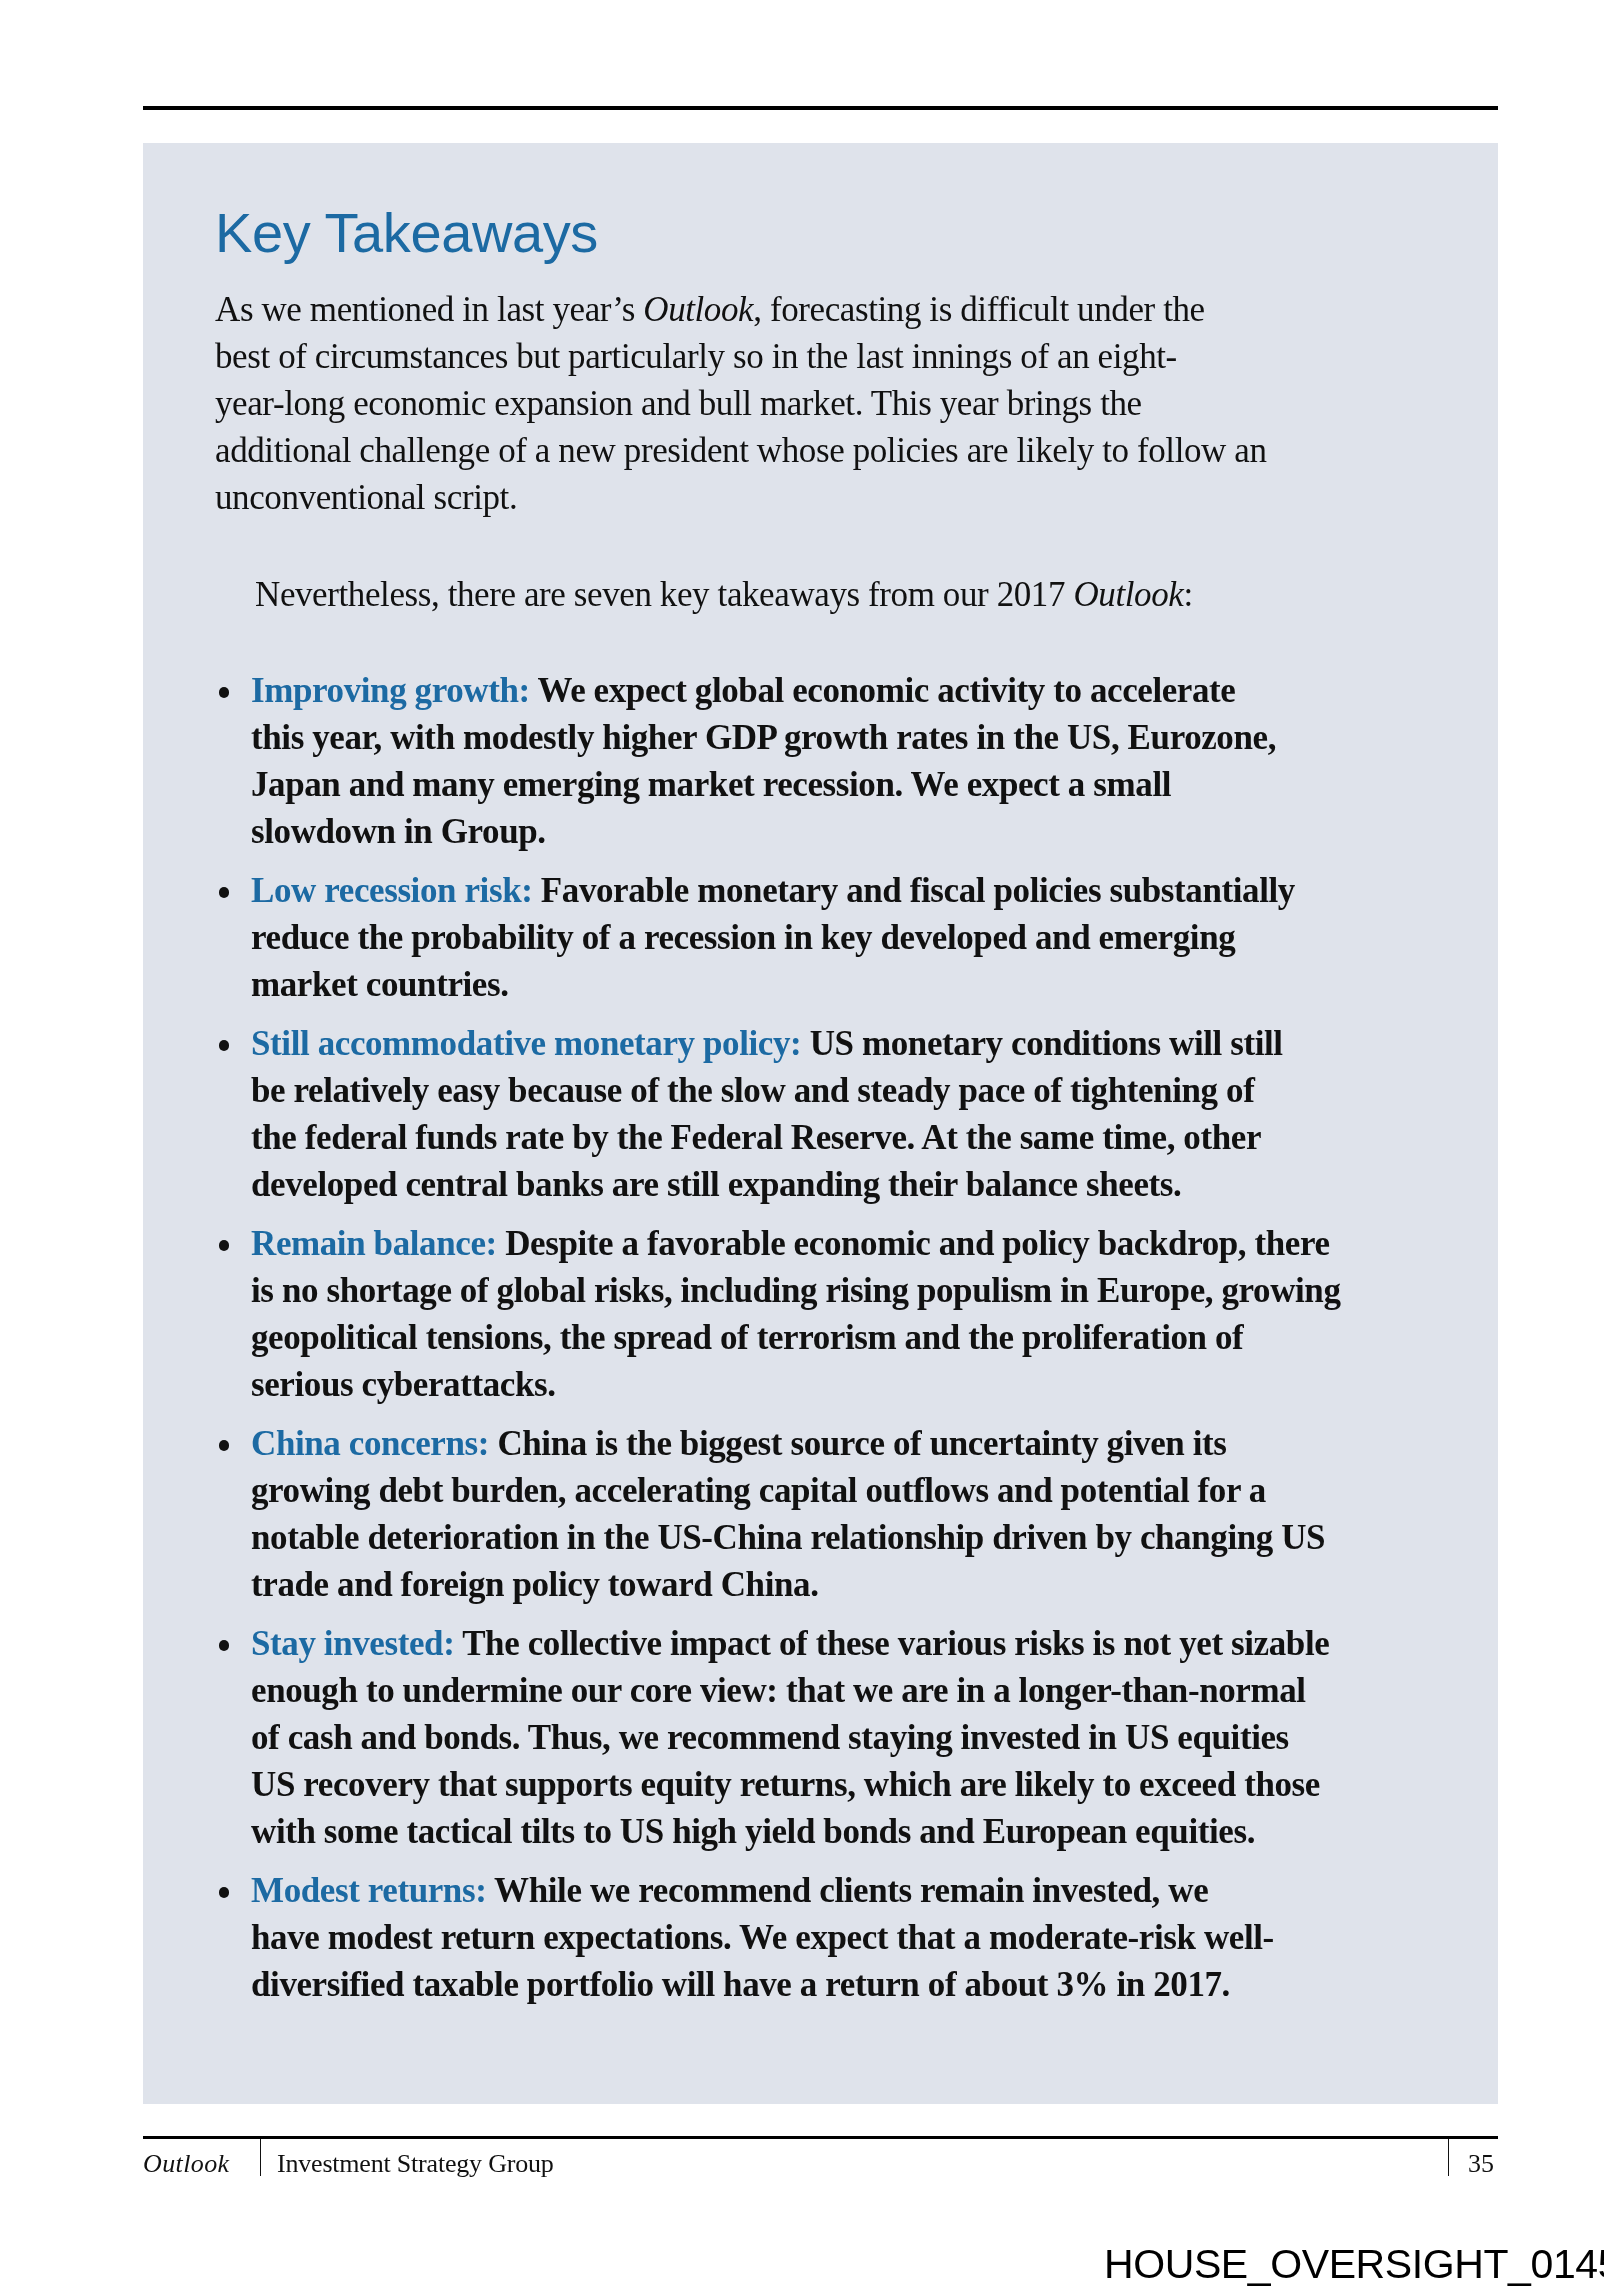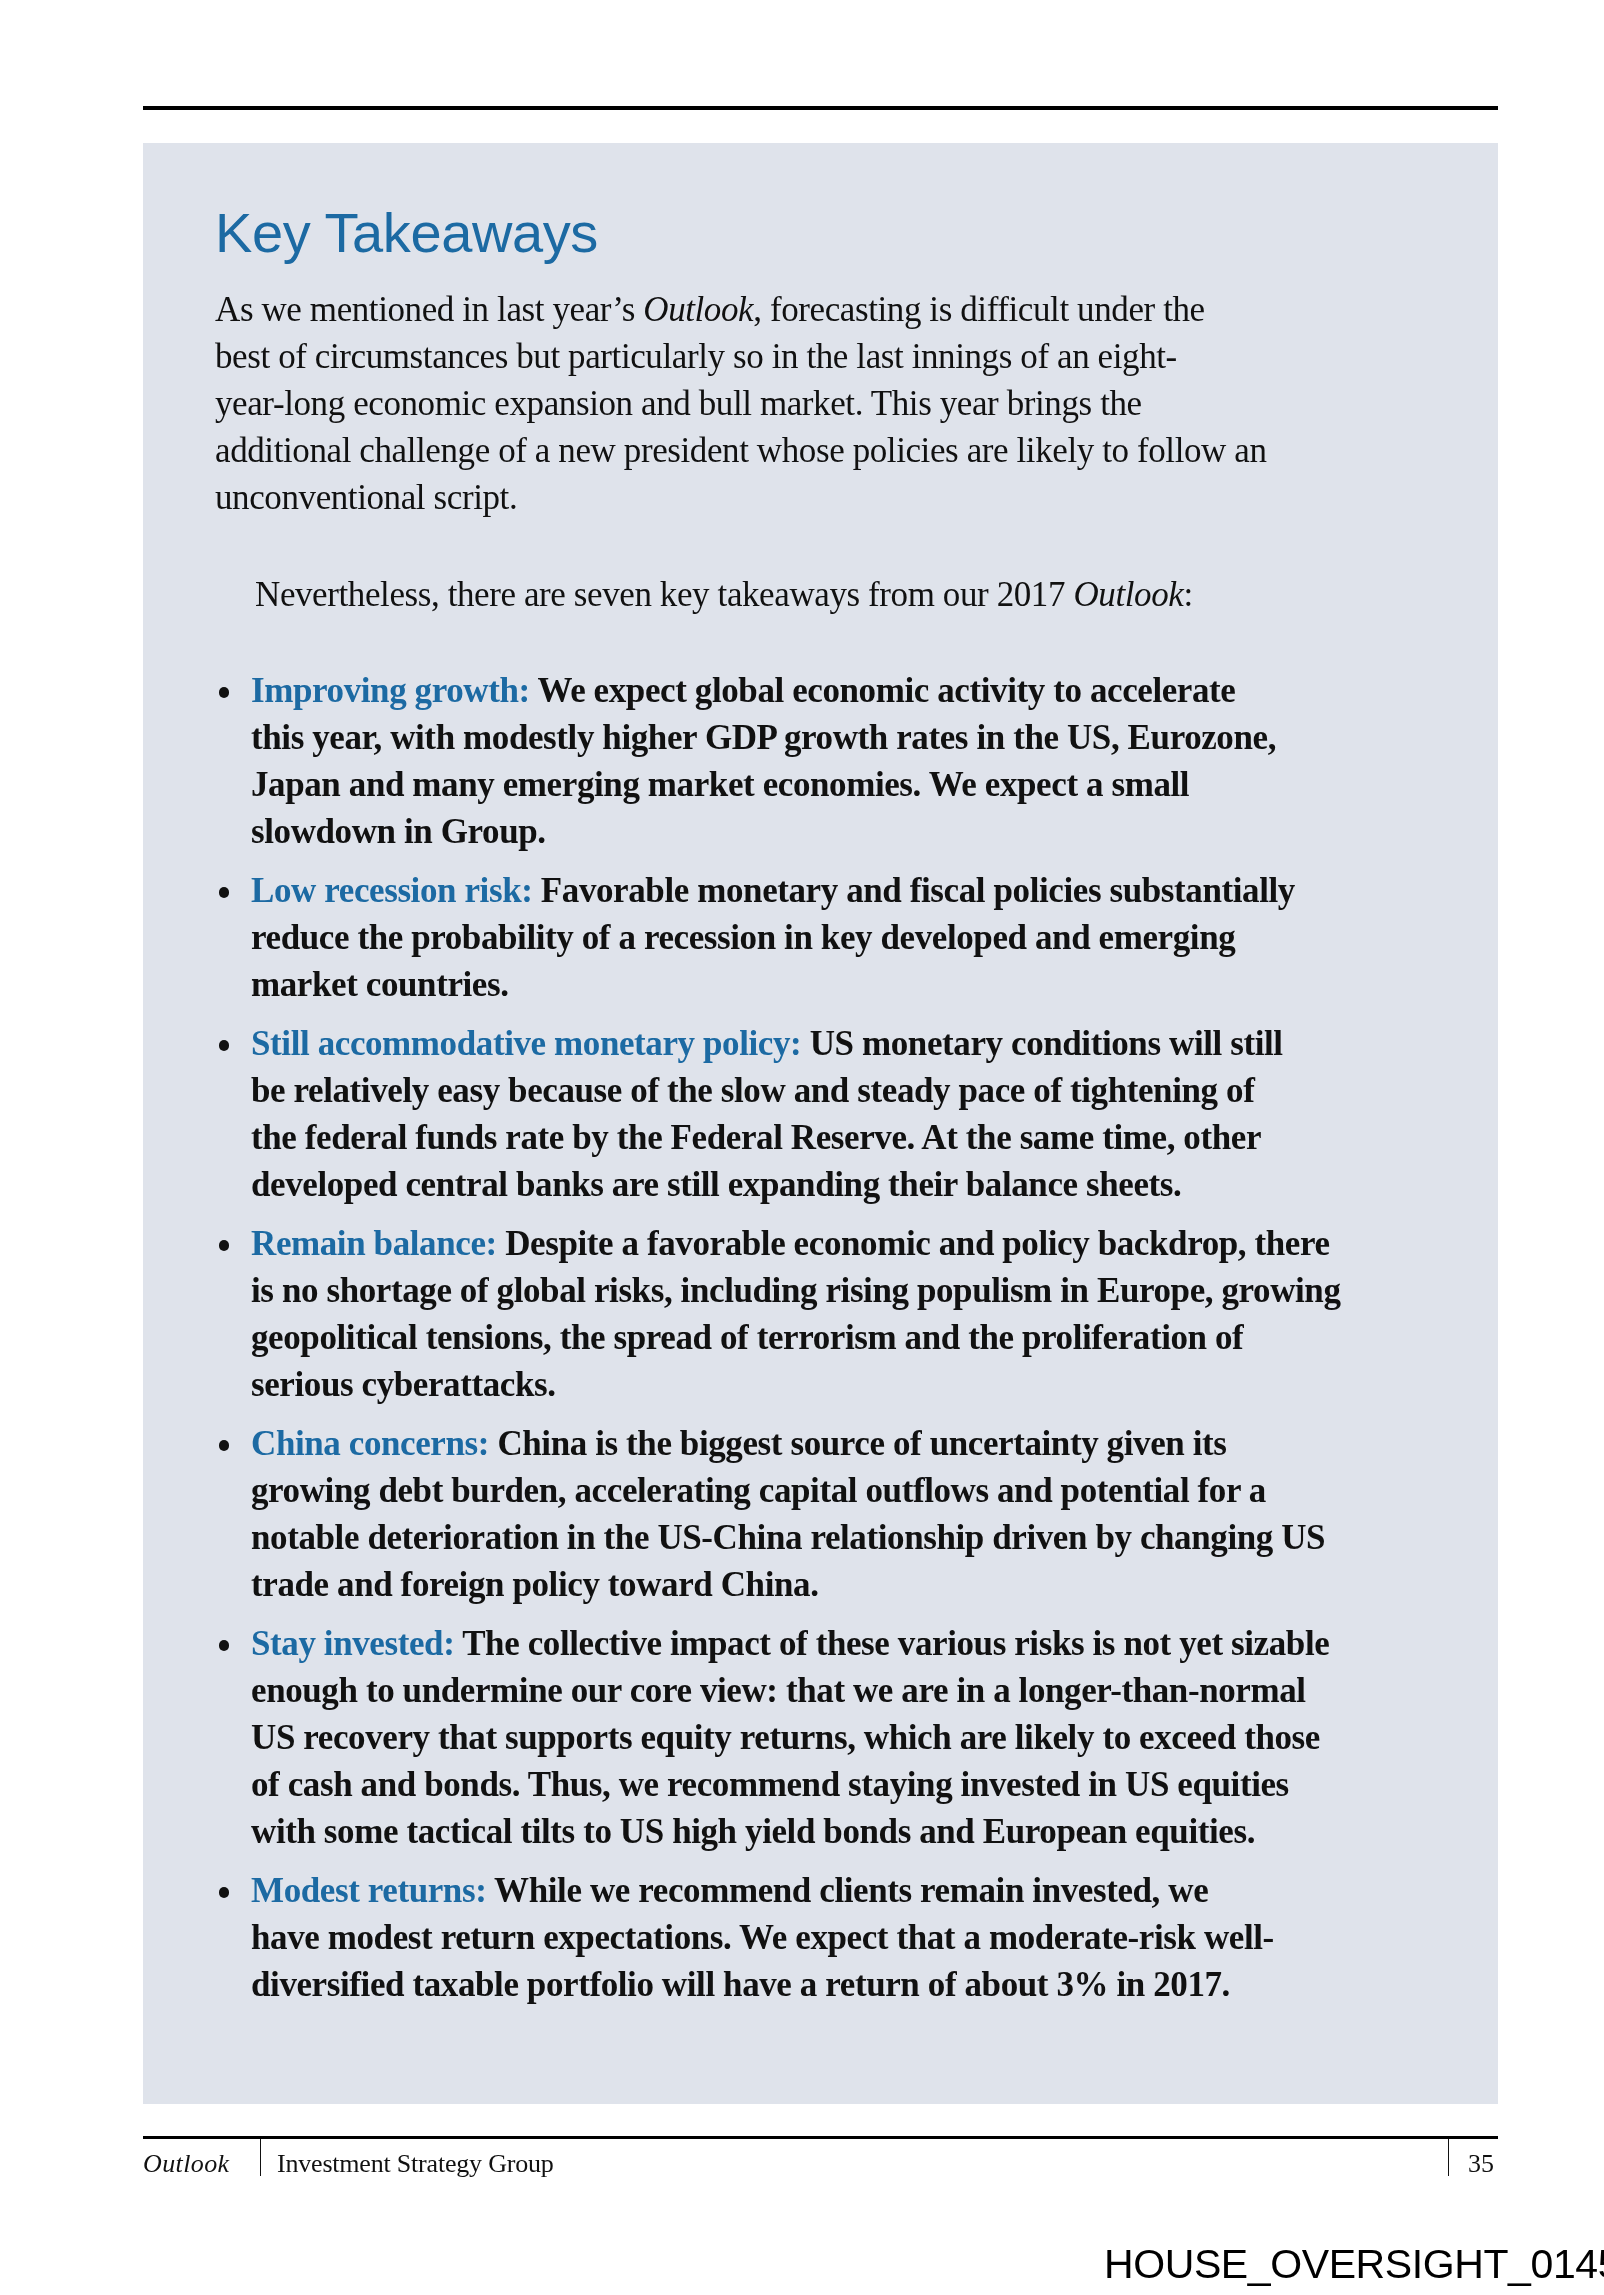--- a/index.html
+++ b/index.html
@@ -166,21 +166,21 @@
 
 <div class="text-block lead">
   <span class="line"><span>Nevertheless, there are seven key takeaways from our 2017 </span><em>Outlook</em><span>:</span></span>
 </div>
 
 <ul class="bullets">
   <li class="bullet">
     <span class="bullet-dot"></span>
     <span class="line"><span class="label">Improving growth:</span><span> We expect global economic activity to accelerate</span></span>
     <span class="line">this year, with modestly higher GDP growth rates in the US, Eurozone,</span>
-    <span class="line">Japan and many emerging market economies. We expect a small</span>
+    <span class="line">Japan and many emerging market recession. We expect a small</span>
     <span class="line">slowdown in Group.</span>
   </li>
   <li class="bullet">
     <span class="bullet-dot"></span>
     <span class="line"><span class="label">Low recession risk:</span><span> Favorable monetary and fiscal policies substantially</span></span>
     <span class="line">reduce the probability of a recession in key developed and emerging</span>
     <span class="line">market countries.</span>
   </li>
   <li class="bullet">
     <span class="bullet-dot"></span>
@@ -200,22 +200,22 @@
     <span class="bullet-dot"></span>
     <span class="line"><span class="label">China concerns:</span><span> China is the biggest source of uncertainty given its</span></span>
     <span class="line">growing debt burden, accelerating capital outflows and potential for a</span>
     <span class="line">notable deterioration in the US-China relationship driven by changing US</span>
     <span class="line">trade and foreign policy toward China.</span>
   </li>
   <li class="bullet">
     <span class="bullet-dot"></span>
     <span class="line"><span class="label">Stay invested:</span><span> The collective impact of these various risks is not yet sizable</span></span>
     <span class="line">enough to undermine our core view: that we are in a longer-than-normal</span>
+    <span class="line">of cash and bonds. Thus, we recommend staying invested in US equities</span>
     <span class="line">US recovery that supports equity returns, which are likely to exceed those</span>
-    <span class="line">of cash and bonds. Thus, we recommend staying invested in US equities</span>
     <span class="line">with some tactical tilts to US high yield bonds and European equities.</span>
   </li>
   <li class="bullet">
     <span class="bullet-dot"></span>
     <span class="line"><span class="label">Modest returns:</span><span> While we recommend clients remain invested, we</span></span>
     <span class="line">have modest return expectations. We expect that a moderate-risk well-</span>
     <span class="line">diversified taxable portfolio will have a return of about 3% in 2017.</span>
   </li>
 </ul>
 

